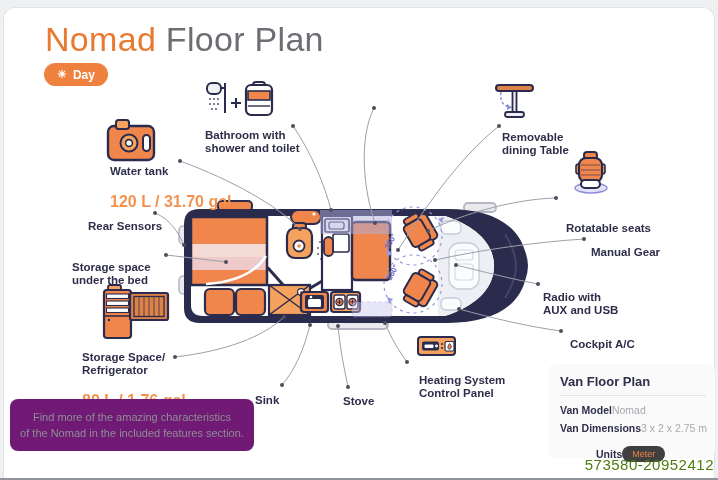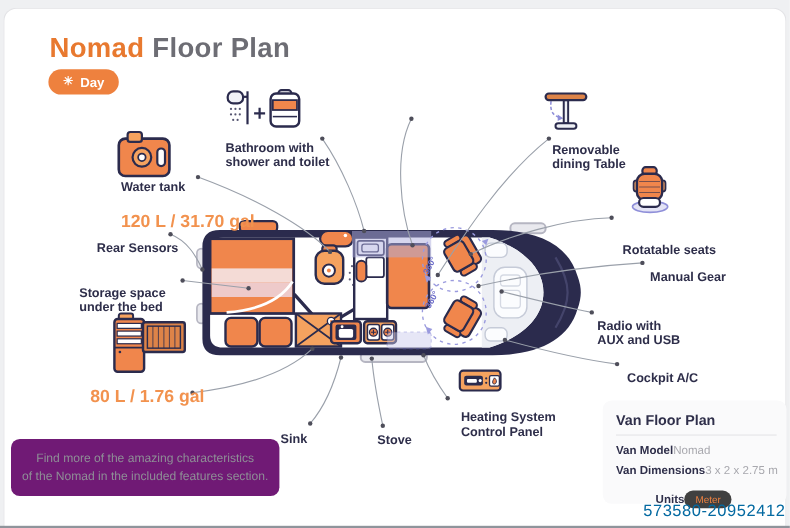--- a/index.html
+++ b/index.html
@@ -5,21 +5,21 @@
   html,body{margin:0;padding:0;}
   body{width:718px;height:480px;position:relative;overflow:hidden;
        background:#eff0f2;font-family:"Liberation Sans",sans-serif;}
   .card{position:absolute;left:3px;top:7px;right:3px;bottom:0;
         background:#ffffff;border:1px solid #e3e3e6;border-bottom:none;
         border-radius:12px 12px 0 0;}
   .bottom-line{position:absolute;left:0;right:0;bottom:0;height:2px;background:#8f949b;}
   .stage{position:absolute;inset:0;}
   .stage svg{position:absolute;left:0;top:0;}
 
-  .page-title{position:absolute;left:45px;top:30px;font-size:25px;font-weight:700;
+  .page-title{position:absolute;left:45px;top:20px;font-size:34px;font-weight:400;
               letter-spacing:.3px;}
   .page-title .accent{color:#e8792f;}
   .page-title .rest{color:#6d6d74;}
 
   .day-btn{position:absolute;left:44px;top:63px;height:23px;padding:0 13px;
            background:#ee813e;border:none;border-radius:12px;color:#fff;
            font-family:"Liberation Sans",sans-serif;font-weight:bold;font-size:12px;
            display:flex;align-items:center;gap:6px;cursor:pointer;}
   .day-btn .sun{font-size:11px;line-height:1;}
 
@@ -56,21 +56,21 @@
             font-size:10.5px;}
   .info-row .lbl{font-weight:bold;color:#2f2f4a;}
   .info-row .val{color:#a8a8ae;}
   .info-row-1{top:404px;}
   .info-row-2{top:422px;}
   .info-row-3{top:446px;padding-left:36px;}
   .units-badge{background:#404040;color:#ee8140;border:none;border-radius:9px;
                padding:3px 10px;font-family:"Liberation Sans",sans-serif;
                font-weight:normal;font-size:9px;cursor:pointer;}
 
-  .footer-id{position:absolute;right:4px;top:456px;font-size:15px;color:#0369a1;
+  .footer-id{position:absolute;right:4px;top:456px;font-size:15px;color:#4d7c0f;
              letter-spacing:.5px;}
 </style>
 </head>
 <body>
 
 <div class="card"></div>
 
 <div class="stage">
 
   <svg width="718" height="480" viewBox="0 0 718 480">
@@ -314,20 +314,22 @@
     <div class="sub">120 L / 31.70 gal</div>
   </div>
   <div class="co co-rear-sensors">
     <div>Rear Sensors</div>
   </div>
   <div class="co co-storage-under-bed">
     <div>Storage space
 under the bed</div>
   </div>
   <div class="co co-fridge">
+    <div>Storage Space/
+Refrigerator</div>
     <div class="sub">80 L / 1.76 gal</div>
   </div>
   <div class="co co-bathroom">
     <div>Bathroom with
 shower and toilet</div>
   </div>
   <div class="co co-dining-table">
     <div>Removable
 dining Table</div>
   </div>

